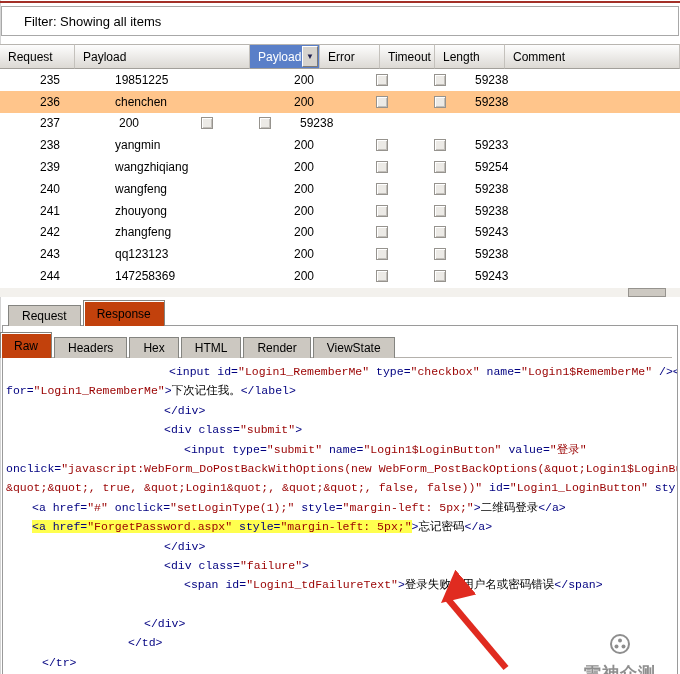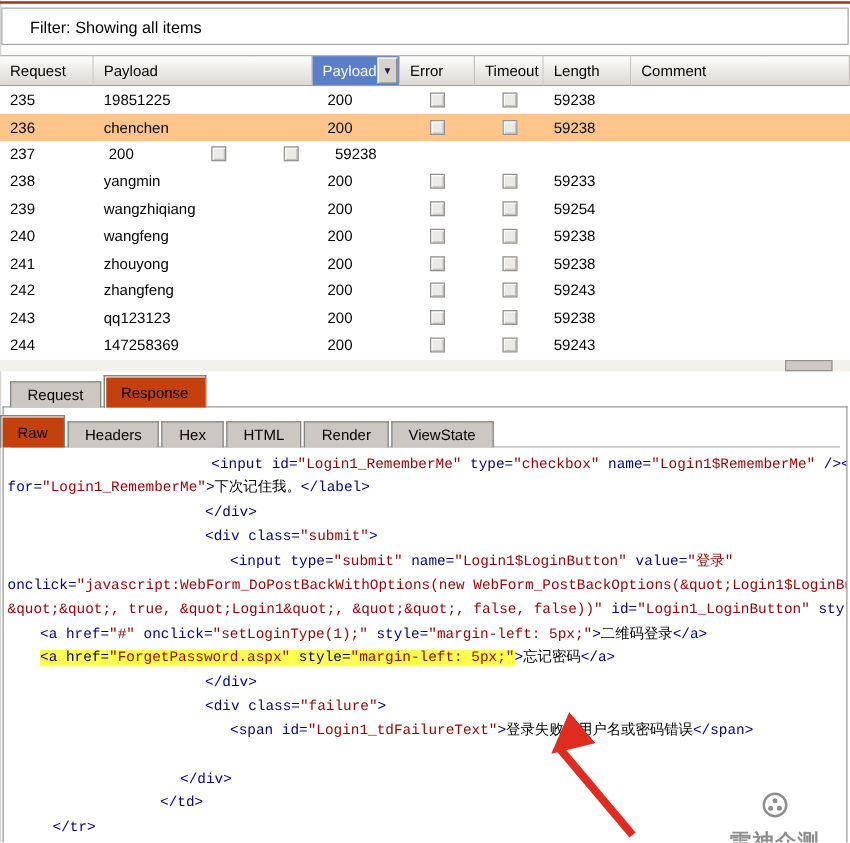--- a/index.html
+++ b/index.html
@@ -20,21 +20,21 @@
   .thead { position:absolute; left:0; top:44px; width:680px; height:25px; display:flex; }
   .th { height:25px; display:flex; align-items:center; padding-left:8px; font-size:12px;
     background:linear-gradient(#fdfdfd,#dcd9d4); border-top:1px solid #b8b5b0;
     border-bottom:1px solid #a29f9a; border-right:1px solid #c4c1bc; overflow:hidden; white-space:nowrap; }
   .c0{width:75px}.c1{width:175px}.c2{width:70px}.c3{width:60px}.c4{width:55px}.c5{width:70px}.c6{flex:1}
   .th.sorted { background:#5a7fc8; color:#fff; justify-content:space-between; padding-right:1px; }
   .sort-btn { width:16px; height:21px; background:#d6d3ce; border:1px solid;
     border-color:#ffffff #7d7a75 #7d7a75 #ffffff; display:flex; align-items:center;
     justify-content:center; font-size:8px; color:#20204e; }
   .tbody { position:absolute; left:0; top:69px; width:680px; height:219px; overflow:hidden; background:#fff; }
-  .trow { display:flex; height:21.8px; width:100%; }
+  .trow { display:flex; height:21.8px; width:100%;padding-left:32px; }
   .trow.selected { background:#ffc58b; }
   .tcell { height:100%; display:flex; align-items:center; padding-left:8px; font-size:12px;
     overflow:hidden; white-space:nowrap; }
   .tcell.c2 { padding-left:12px; }
   .tcell.c3, .tcell.c4 { justify-content:center; padding-left:0; }
   .checkbox { width:12px; height:12px; background:#eceae6; border:1px solid #96938e;
     box-shadow:inset 1px 1px 0 #fff, inset -1px -1px 0 #c2bfba; }
 
   .hscroll { position:absolute; left:0; top:288px; width:680px; height:9px; background:#f3f1ed; }
   .hthumb { position:absolute; left:628px; top:0; width:38px; height:9px; background:#cdc9c2;

